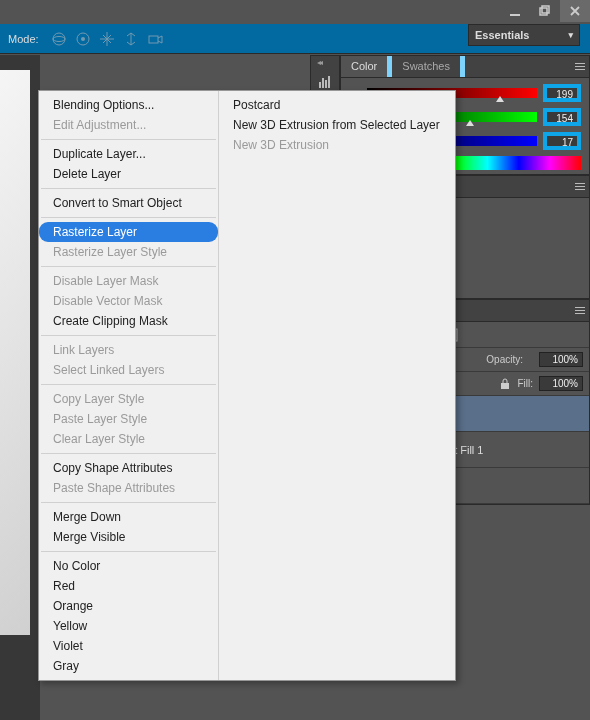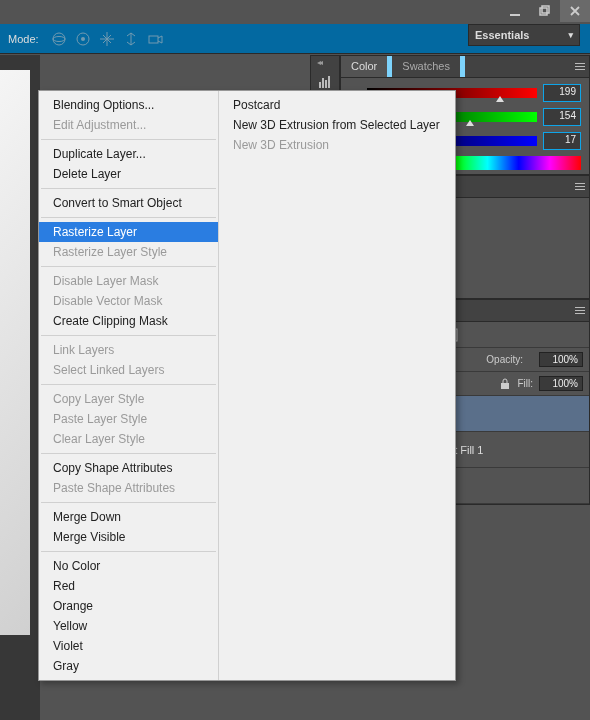--- a/index.html
+++ b/index.html
@@ -37,21 +37,21 @@
   
   .color-body { height: 96px; padding: 6px 8px; position: relative; }
   .slider-row { display: flex; align-items: center; margin-bottom: 6px; height: 18px;}
   .slider-letter { width: 12px; font-size: 10px; color: #ddd; visibility:hidden;}
   .slider-track { flex: 1; height: 10px; margin: 0 6px; position: relative; }
   .slider-track::before { content:""; position:absolute; inset:0; }
   .slider-r::before { background: linear-gradient(90deg,#000,#f00); }
   .slider-g::before { background: linear-gradient(90deg,#000,#0f0); }
   .slider-b::before { background: linear-gradient(90deg,#000,#00f); }
   .slider-thumb { position:absolute; top:8px; width:0;height:0;border-left:4px solid transparent;border-right:4px solid transparent;border-bottom:6px solid #ddd;}
-  .slider-val { width: 38px; height: 18px; background: #3a3a3a; border: 1px solid #0ea5e9; color: #eee; font-size: 10px; text-align: right; padding: 1px 4px; }
+  .slider-val { width: 38px; height: 18px; background: #3a3a3a; border: 4px solid #0ea5e9; color: #eee; font-size: 10px; text-align: right; padding: 1px 4px; }
   .spectrum { height: 14px; margin-top: 6px; background: linear-gradient(90deg, #fff 0%, #fff 3%, #000 3%, #000 6%, red, yellow, lime, cyan, blue, magenta, red); }
   
   .styles-body { height: 100px; padding: 6px; }
   .styles-row { display:flex; gap:6px; margin-bottom:6px;}
   .mini-ico { width:18px; height:18px; background:#6a6a6a; border:1px solid #333;}
   
   .layers-panel .panel-body { padding: 0; }
   .layer-toolbar { height: 26px; background:#535353; border-bottom:1px solid #3a3a3a; display:flex; align-items:center; padding:0 6px; gap:8px;}
   .layer-toolbar .t-ico { width:16px;height:16px; opacity:.8;}
   .layer-props { display:flex; align-items:center; justify-content:flex-end; padding:4px 6px; gap:16px; font-size:10px; color:#ccc; border-bottom:1px solid #3a3a3a;}
@@ -63,21 +63,21 @@
   .layer-thumb.grad { background: linear-gradient(90deg,#fff,#aaa);}
   .layer-thumb.chk { background: repeating-conic-gradient(#ccc 0% 25%, #fff 0% 50%) 50% / 10px 10px;}
   
   
   .ctx-menu { position: absolute; top: 90px; left: 38px; width: 418px; background: #f0f0f0; border: 1px solid #979797; box-shadow: 3px 3px 6px rgba(0,0,0,.3); display: flex; font-size: 12px; color: #222; z-index: 100; }
   .ctx-col { padding: 4px 0; }
   .ctx-col.left { width: 180px; border-right: 1px solid #d0d0d0; }
   .ctx-col.right { flex: 1; }
   .ctx-item { padding: 3px 14px; white-space: nowrap; cursor: default; }
   .ctx-item.disabled { color: #9a9a9a; }
-  .ctx-item.hover { background: #2a7de1; color: #fff; }
+  .ctx-item.hover { background: #2a7de1; color: #fff; border-radius: 9px; }
   .ctx-sep { height: 1px; background: #d0d0d0; margin: 4px 2px; }
 </style>
 </head>
 <body>
 
 <div class="window-controls">
   <div class="win-btn">
     <svg width="12" height="12" viewBox="0 0 12 12">
         <rect x="1" y="9" width="10" height="2" fill="#ccc"></rect>
       </svg>

